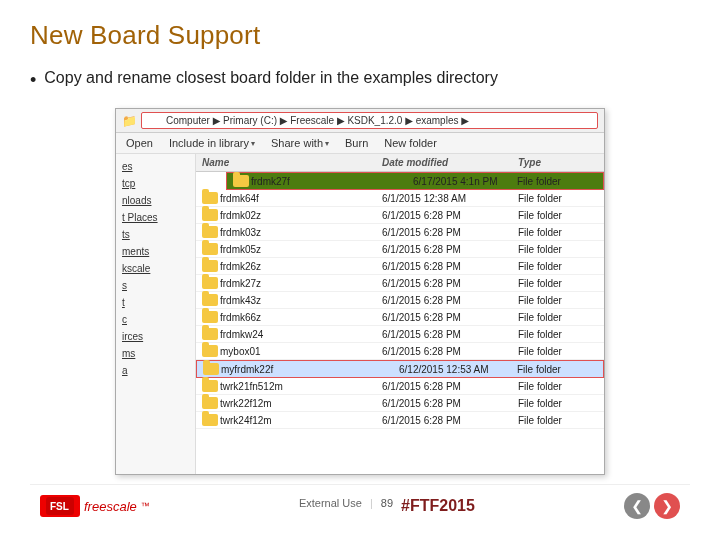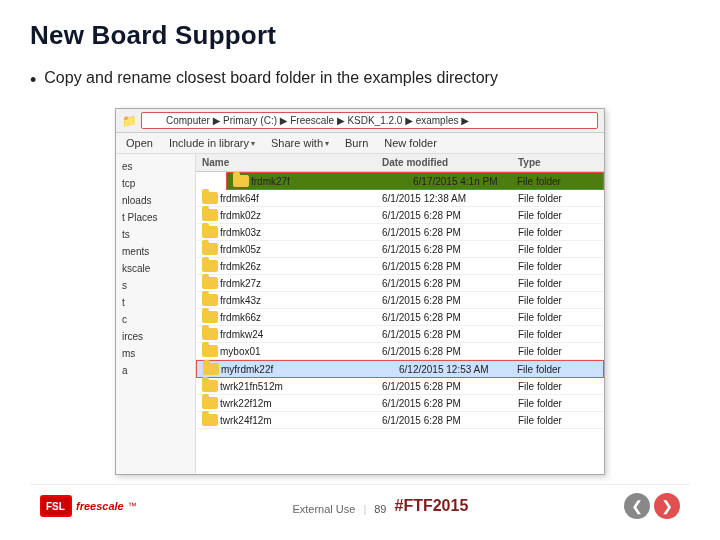--- a/index.html
+++ b/index.html
@@ -16,22 +16,22 @@
       width: 720px;
       height: 540px;
       background: #fff;
       padding: 20px 30px 15px 30px;
       display: flex;
       flex-direction: column;
     }
 
     .slide-title {
       font-size: 26px;
-      font-weight: 700;
-      color: #0f172a;
+      font-weight: 400;
+      color: #a16207;
       margin-bottom: 18px;
       letter-spacing: 0.2px;
     }
 
     .bullet-point {
       font-size: 16px;
       color: #222;
       margin-bottom: 16px;
       display: flex;
       align-items: flex-start;
@@ -125,37 +125,39 @@
       color: #333;
       overflow: hidden;
     }
 
     .fe-sidebar-item {
       padding: 3px 6px;
       white-space: nowrap;
       overflow: hidden;
       text-overflow: ellipsis;
       cursor: pointer;
+      text-decoration: underline;
     }
 
     .fe-content {
       flex: 1;
       background: #fff;
       overflow: hidden;
     }
 
     .fe-col-header {
       display: grid;
       grid-template-columns: 180px 1fr 80px;
       background: #f0f0f0;
       border-bottom: 1px solid #ccc;
       padding: 3px 6px;
       font-size: 10px;
       color: #555;
       font-weight: 600;
+      font-style: italic;
     }
 
     .fe-row {
       display: grid;
       grid-template-columns: 180px 1fr 80px;
       padding: 2px 6px;
       font-size: 10px;
       color: #222;
       align-items: center;
       border-bottom: 1px solid #f0f0f0;
@@ -189,42 +191,42 @@
       margin-top: 4px;
     }
 
     .freescale-logo {
       display: flex;
       align-items: center;
       gap: 4px;
     }
 
     .logo-icon {
-      width: 32px;
+      width: 40px;
       height: 22px;
       background: #e00;
       border-radius: 3px;
       display: flex;
       align-items: center;
       justify-content: center;
       color: #fff;
       font-size: 9px;
       font-weight: bold;
     }
 
     .logo-text {
-      font-size: 11px;
+      font-size: 13px;
       color: #cc0000;
       font-style: italic;
-      font-weight: bold;
+      font-weight: normal;
     }
 
     .bottom-center {
       display: flex;
-      align-items: flex-end;
+      align-items: flex-start;
       gap: 8px;
       font-size: 11px;
       color: #666;
     }
 
     .page-num {
       font-size: 11px;
       color: #555;
     }
 

